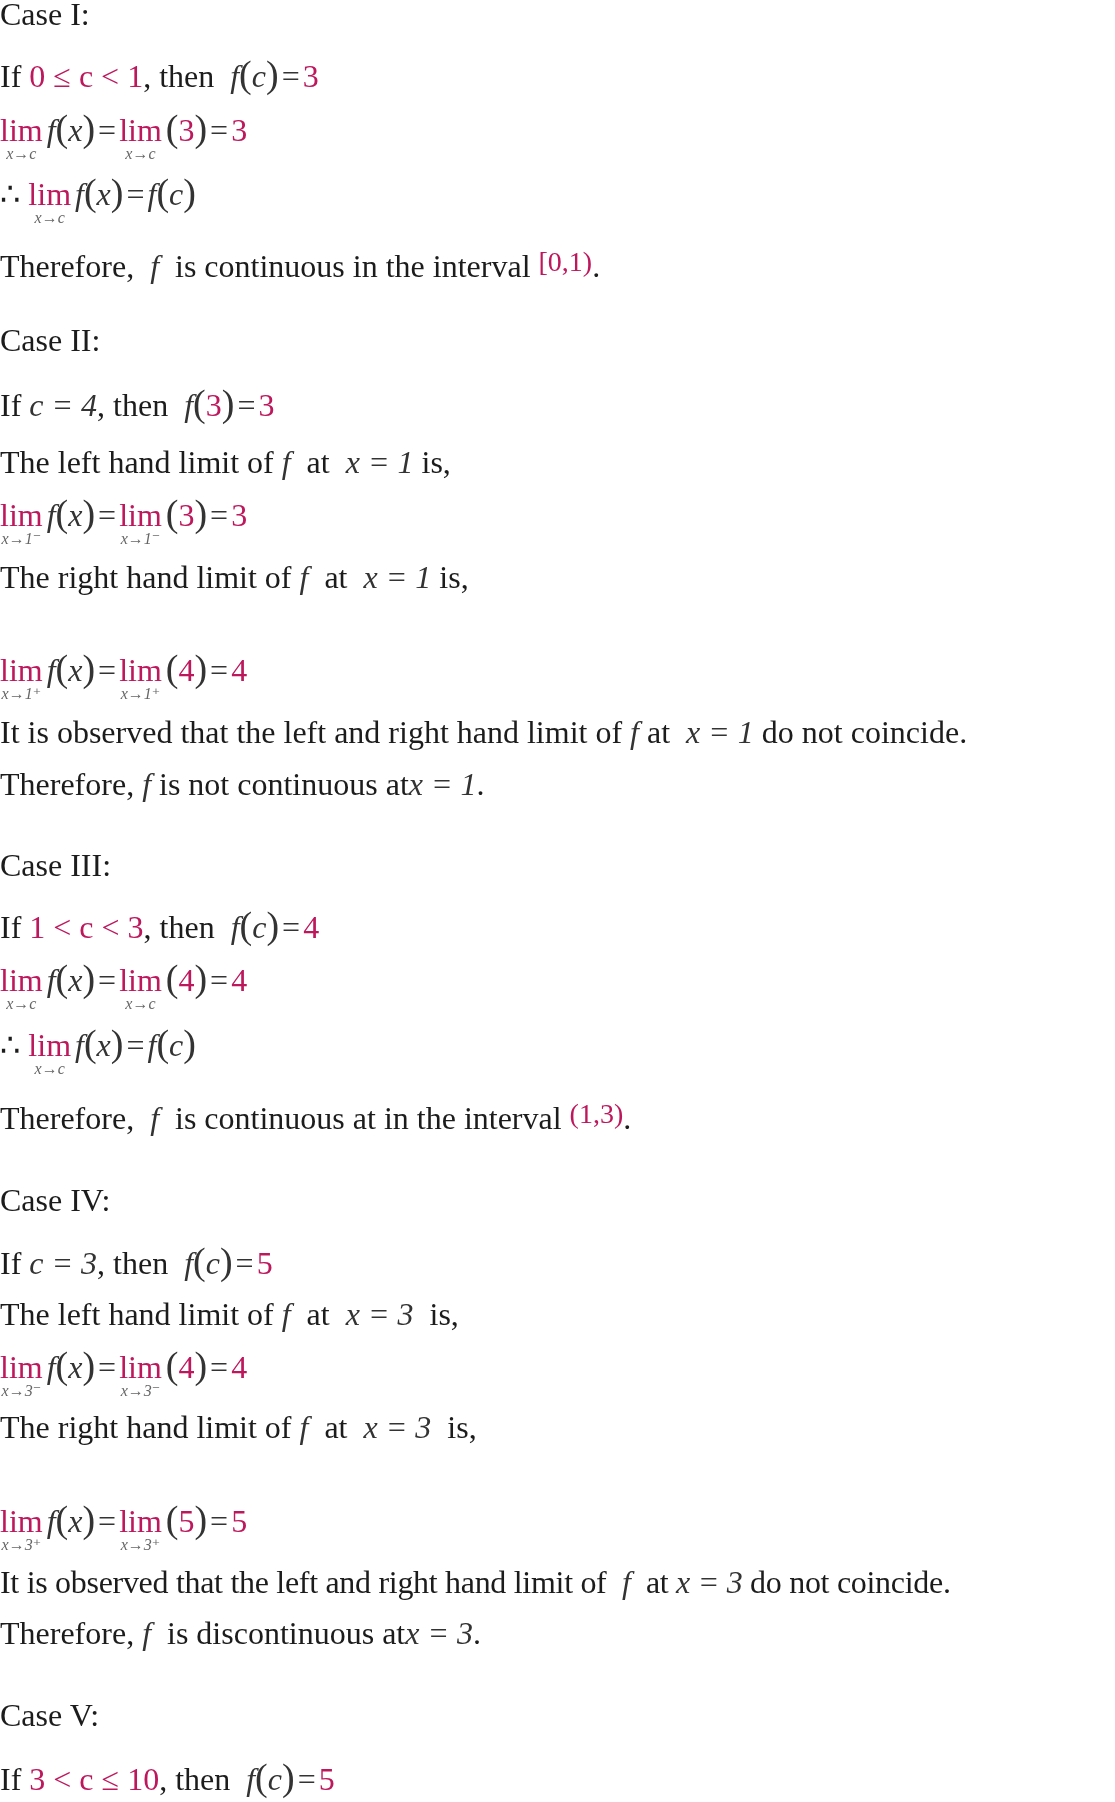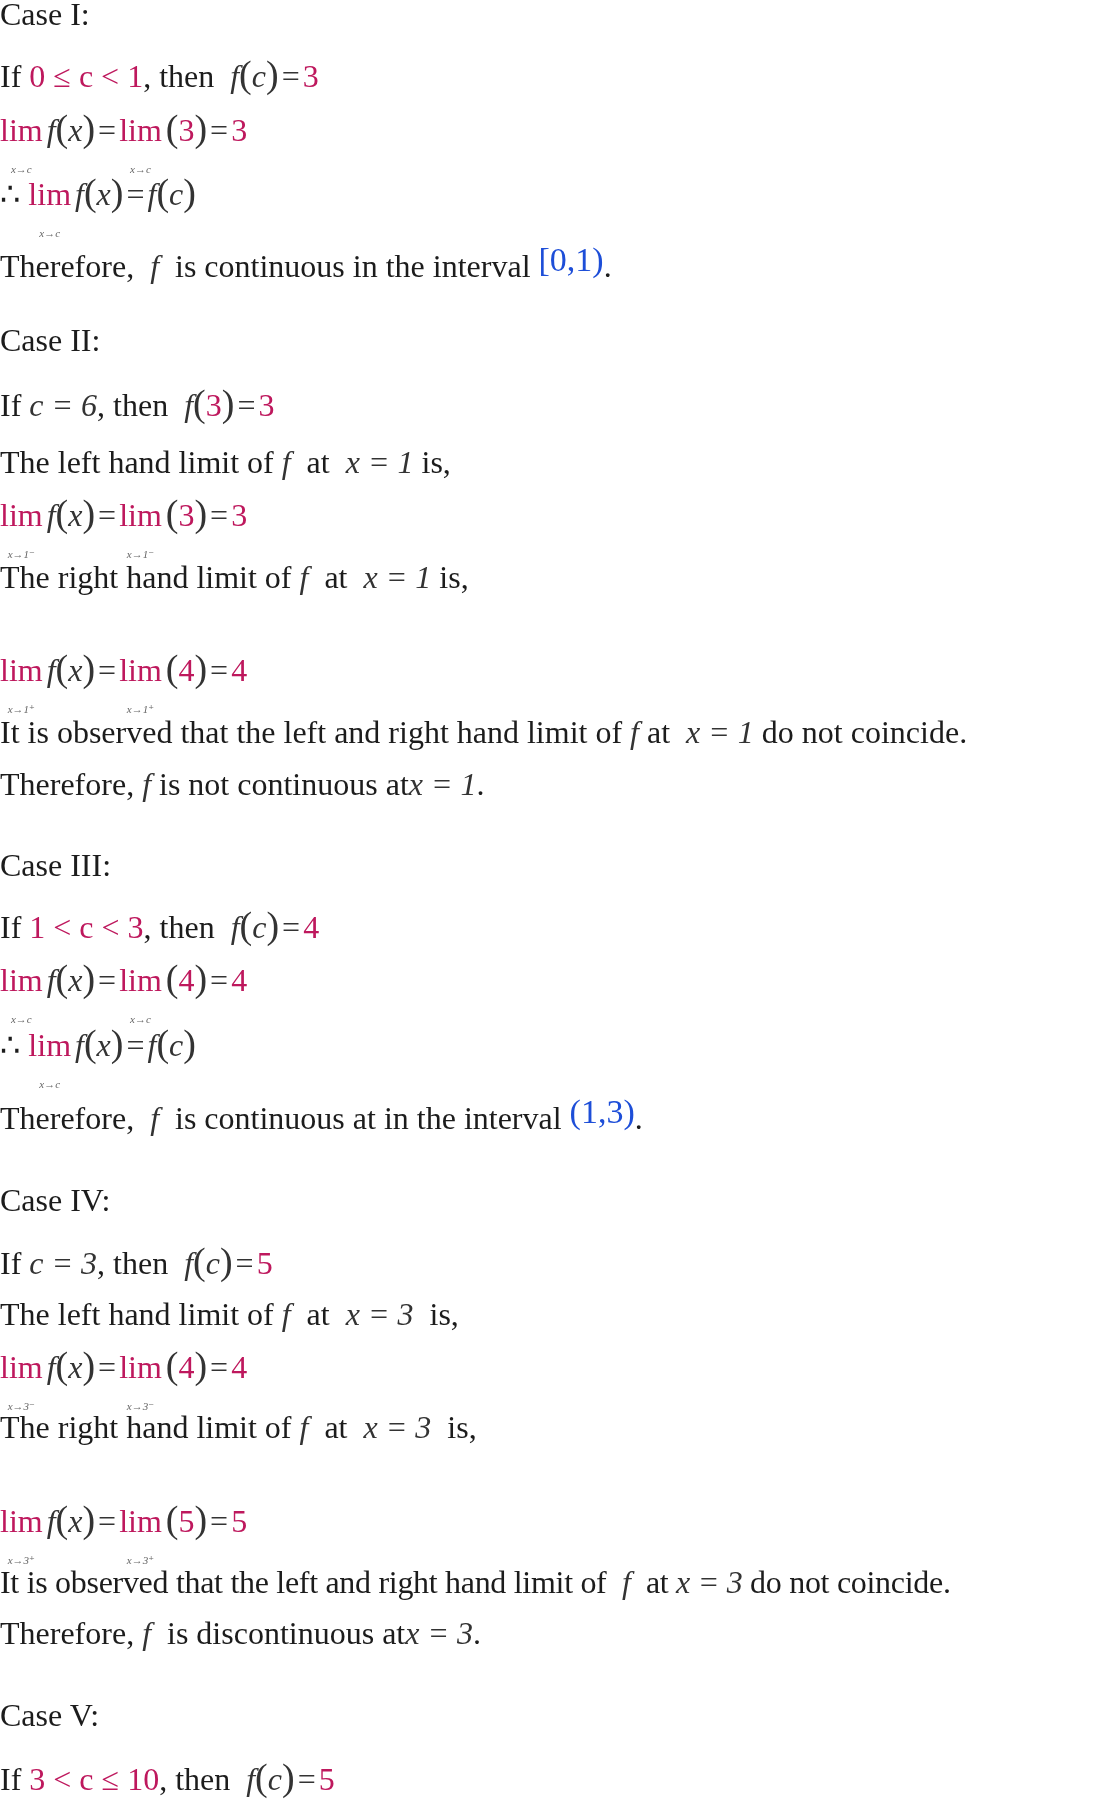--- a/index.html
+++ b/index.html
@@ -12,27 +12,27 @@
     position: absolute; left: 0; white-space: nowrap;
     font-size: 32px; line-height: 40px;
   }
   .m { font-style: italic; color: #333; }
   .g { color: #be185d; }
   .lim {
     display: inline-block; position: relative; text-align: center;
     vertical-align: baseline; margin-right: 4px;
   }
   .lim .sub {
-    position: absolute; left: 0; right: 0; top: 52px;
-    font-size: 11px; line-height: 14px; font-style: italic; color: #666;
+    position: absolute; left: 0; right: 0; top: 37px;
+    font-size: 16px; line-height: 14px; font-style: italic; color: #666;
     white-space: nowrap;
   }
   .paren { font-size: 38px; color: #333; font-weight: 300; }
   .eq { color: #333; padding: 0 3px; }
-  .bigbr { font-size: 34px; color: #1d4ed8; position: relative; top: -6px; }
+  .bigbr { font-size: 28px; color: #be185d; position: relative; top: -6px; }
 </style>
 </head>
 <body>
 
 <div class="line" style="top:-6px">Case I:</div>
 
 <div class="line" style="top:54px">
   <span>If</span>
   <span class="g">0 ≤ c &lt; 1</span><span>, then</span>
   &nbsp;<span class="m">f</span><span class="paren">(</span><span class="m">c</span><span class="paren">)</span><span class="eq">=</span><span class="g">3</span>
@@ -51,21 +51,21 @@
   <span>Therefore,</span>&nbsp;
   <span class="m">f</span>&nbsp;
   <span>is continuous in the interval</span>
   <span class="bigbr">[0,1)</span><span>.</span>
 </div>
 
 <div class="line" style="top:320px">Case II:</div>
 
 <div class="line" style="top:383px">
   <span>If</span>
-  <span class="m">c = 6</span><span>, then</span>
+  <span class="m">c = 4</span><span>, then</span>
   &nbsp;<span class="m">f</span><span class="paren">(</span><span class="g">3</span><span class="paren">)</span><span class="eq">=</span><span class="g">3</span>
 </div>
 
 <div class="line" style="top:442px">
   <span>The left hand limit of</span>
   <span class="m">f</span>&nbsp;
   <span>at</span>&nbsp;
   <span class="m">x = 1</span>
   <span>is,</span>
 </div>

